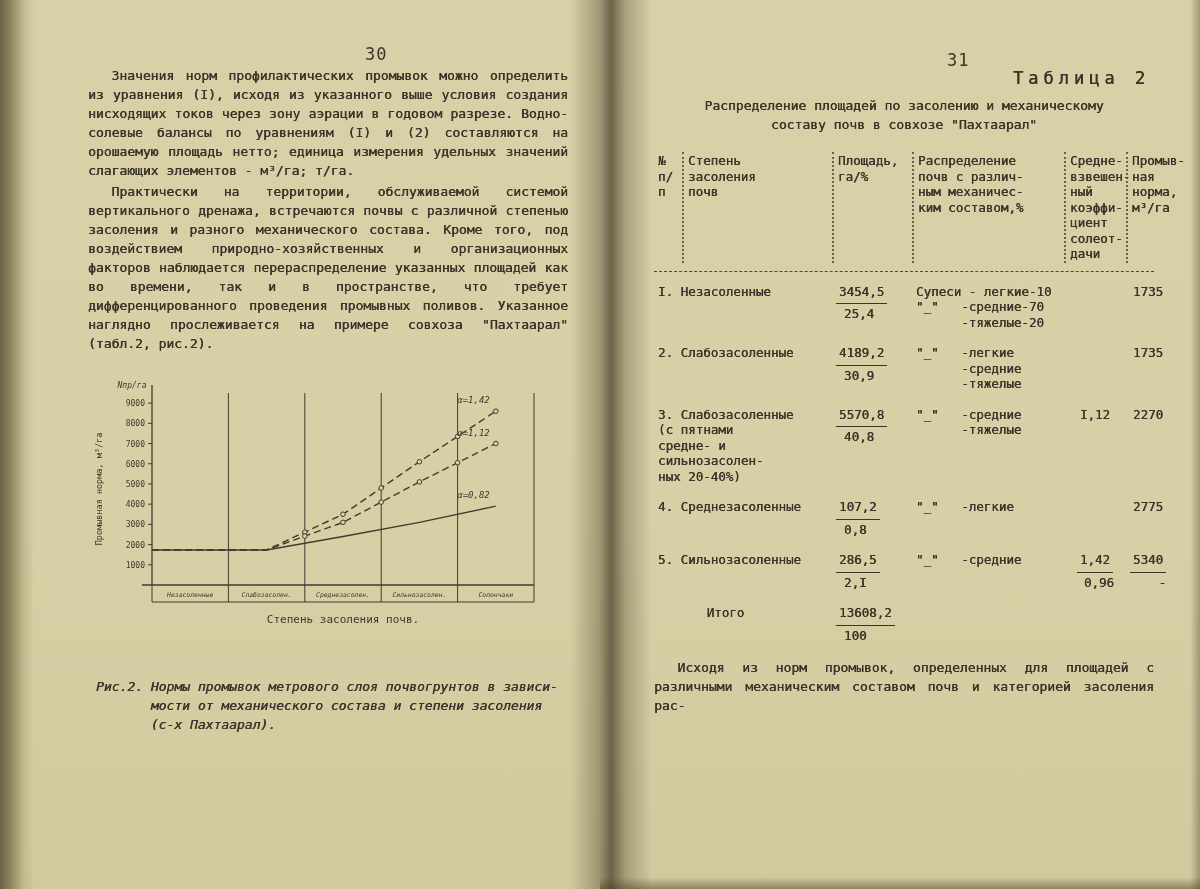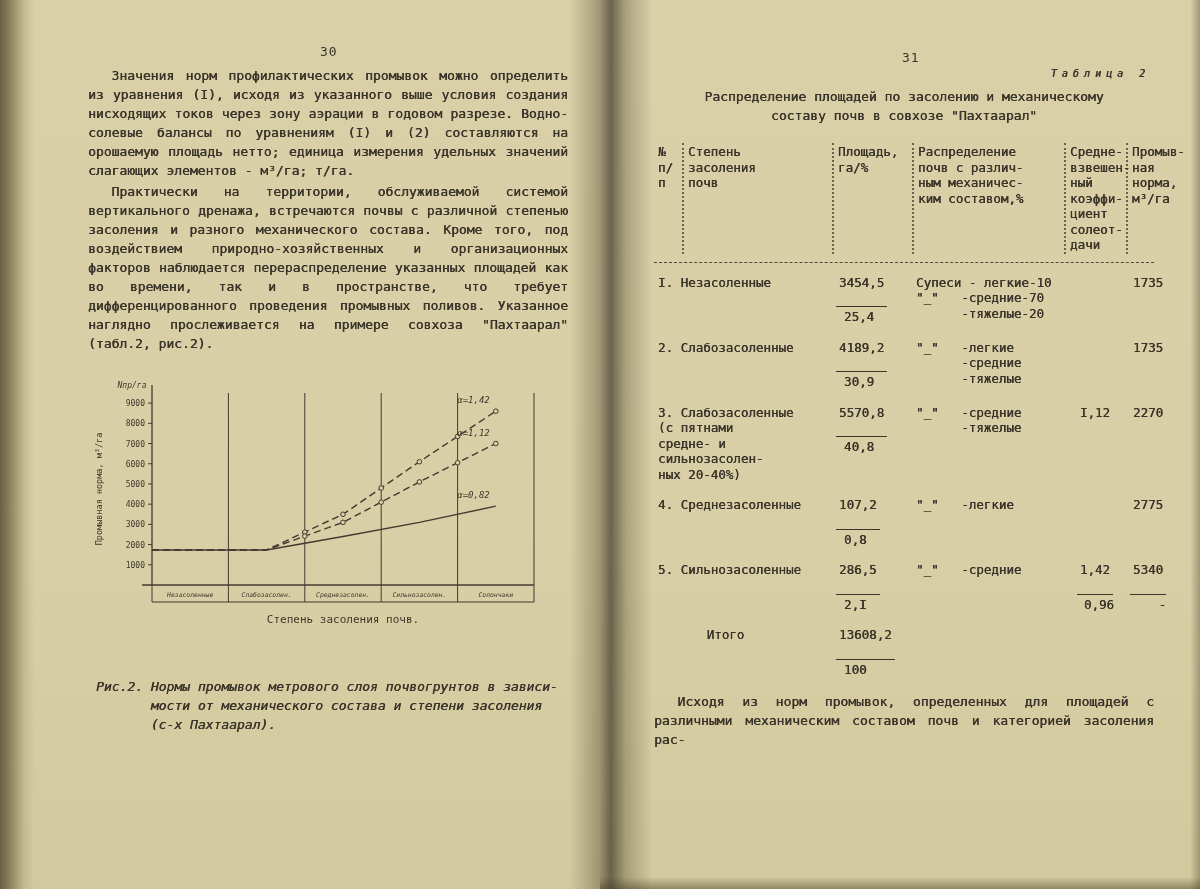--- a/index.html
+++ b/index.html
@@ -16,21 +16,21 @@
     background:linear-gradient(90deg,rgba(62,54,32,0) 0%,rgba(62,54,32,.35) 35%,rgba(41,35,19,.62) 50%,rgba(62,54,32,.30) 68%,rgba(62,54,32,0) 100%);}
   .edge-right{position:absolute;right:0;top:0;width:10px;height:100%;
     background:linear-gradient(270deg,rgba(60,52,30,.35),rgba(60,52,30,0));}
   .edge-bottom{position:absolute;left:600px;right:0;bottom:0;height:12px;
     background:linear-gradient(0deg,rgba(60,52,30,.45),rgba(60,52,30,0));}
 
   .page{position:absolute;top:0;height:100%;}
   .page-left{left:28px;width:562px;}
   .page-right{left:640px;width:545px;}
 
-  .pagenum{position:absolute;font-size:13px;letter-spacing:1px;}
+  .pagenum{position:absolute;font-size:17px;letter-spacing:1px;margin-left:45px;}
   .pagenum-left{left:292px;top:44px;}
   .pagenum-right{left:262px;top:50px;}
 
   .content-left{position:absolute;left:60px;top:66px;width:480px;}
   .content-right{position:absolute;left:14px;top:68px;width:500px;}
 
   .para{
     margin:0;font-size:13px;line-height:19px;text-align:justify;text-indent:3ch;
     text-shadow:.4px 0 currentColor;
   }
@@ -38,36 +38,36 @@
 
   
   .figure{margin-top:24px;}
   .figure svg{display:block;}
   .figure svg text{font-family:"DejaVu Sans Mono","Liberation Mono",monospace;fill:#3d372c;}
   .caption{margin-top:2px;padding-left:8px;}
   .caption-line{font-size:13px;line-height:19px;text-shadow:.4px 0 currentColor;font-style:italic;}
   .caption-line + .caption-line{padding-left:7ch;}
 
   
-  .table-label{text-align:right;letter-spacing:5px;font-size:10px;padding-right:4px;text-shadow:.5px 0 currentColor;font-style:italic;}
+  .table-label{text-align:right;letter-spacing:5px;font-size:17px;padding-right:4px;text-shadow:.5px 0 currentColor;}
   .table-title{margin-top:8px;text-align:center;font-size:13px;line-height:19px;text-shadow:.4px 0 currentColor;}
 
   .ttable{margin-top:18px;font-size:12.5px;line-height:15.5px;text-shadow:.35px 0 currentColor;}
   .t-head{display:grid;grid-template-columns:28px 150px 80px 152px 62px 1fr;
     border-bottom:1.5px dashed rgba(66,58,42,.9);padding-bottom:8px;margin-bottom:12px;}
   .h-cell{white-space:pre-line;padding:1px 4px;}
   .h-cell.c2,.h-cell.c3,.h-cell.c4,.h-cell.c5,.h-cell.c6{border-left:2px dotted rgba(68,60,44,.75);}
   .t-row{display:grid;grid-template-columns:28px 150px 80px 152px 62px 1fr;margin-bottom:15px;}
   .t-row.total{margin-top:4px;}
   .cell{padding:0 4px;}
   .cell.name{white-space:pre-line;grid-column:1 / 3;}
   .cell.mech{white-space:pre;}
   .cell.coeff{text-align:center;}
   .cell.norm{text-align:right;padding-right:14px;}
-  .u{display:inline-block;border-bottom:1.4px solid currentColor;padding:0 3px 16px;}
+  .u{display:inline-block;border-bottom:1.4px solid currentColor;padding:0 3px 4px;}
   .plain{display:inline-block;padding:0 3px 1px;}
   .sub{display:block;padding-left:8px;margin-top:2px;}
   .total-label{padding-left:7ch;}
   .after-table{margin-top:14px;}
 </style>
 </head>
 <body>
 
 <div class="spread">
   <div class="page page-left">

